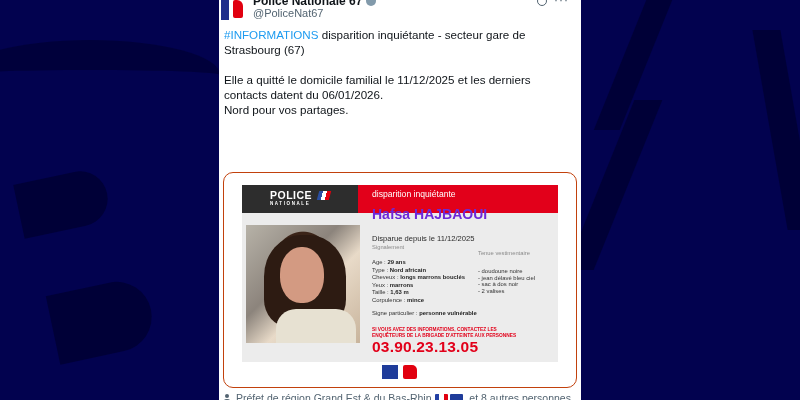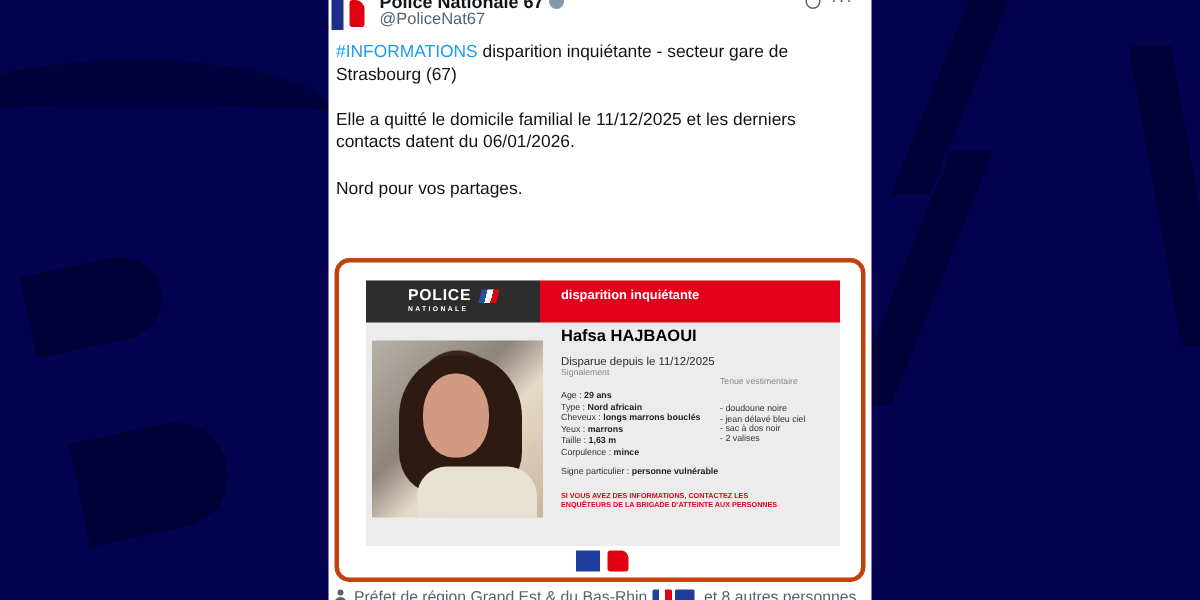--- a/index.html
+++ b/index.html
@@ -28,47 +28,47 @@
   .avatar .blue { position: absolute; left: 0; top: 0; width: 8px; height: 24px; background: #1f2d8a; }
   .avatar .red { position: absolute; left: 12px; top: 4px; width: 10px; height: 18px; background: #e1000f; border-radius: 2px 6px 2px 2px; }
   .author-name { position: absolute; left: 34px; top: 0; font-size: 12px; font-weight: bold; color: #0f1419; }
   .verified { display: inline-block; width: 10px; height: 10px; border-radius: 50%; background: #829aab; margin-left: 4px; vertical-align: -1px; }
   .author-handle { position: absolute; left: 34px; top: 13px; font-size: 11px; color: #536471; }
   .grok-icon { position: absolute; right: 34px; top: 2px; width: 10px; height: 10px; border: 1.5px solid #536471; border-radius: 50%; }
   .more-icon { position: absolute; right: 12px; top: -1px; font-size: 12px; color: #536471; letter-spacing: 1px; }
 
   .tw-body { position: absolute; left: 5px; top: 33px; width: 350px; font-size: 11.6px; line-height: 15px; color: #0f1419; }
   .tw-body p { margin-bottom: 15px; }
-  .tw-body p.tight { margin-bottom: 16px; }
+  .tw-body p.tight { margin-bottom: 0; }
   .hashtag { color: #1d9bf0; }
 
   .media-card {
     position: absolute; left: 4px; top: 178px; width: 354px; height: 216px;
-    border: 3px solid #c2410c; border-radius: 10px; background: #ffffff; overflow: hidden;
+    border: 1px solid #c2410c; border-radius: 10px; background: #ffffff; overflow: hidden;
   }
   .poster { position: absolute; left: 18px; top: 12px; width: 316px; height: 177px; background: #ececec; }
   .poster-head { position: absolute; left: 0; top: 0; width: 100%; height: 28px; }
   .ph-dark { position: absolute; left: 0; top: 0; width: 116px; height: 28px; background: #2d2d2d; }
   .police-logo { position: absolute; left: 28px; top: 5px; color: #fff; font-weight: bold; font-size: 10.5px; letter-spacing: 0.5px; line-height: 10px; }
   .police-logo small { display: block; font-size: 4.5px; letter-spacing: 1.6px; font-weight: bold; line-height: 7px; }
   .police-flag { position: absolute; left: 76px; top: 6px; width: 12px; height: 9px; transform: skewX(-15deg);
     background: linear-gradient(90deg, #2a4ea0 0 33%, #ffffff 33% 66%, #e1000f 66%); }
-  .ph-red { position: absolute; left: 116px; top: 0; right: 0; height: 28px; background: #e2001a; color: #fff; padding: 4px 0 0 14px; font-size: 8.6px; font-weight: bold; line-height: 10px; }
+  .ph-red { position: absolute; left: 116px; top: 0; right: 0; height: 28px; background: #e2001a; color: #fff; padding: 4px 0 0 14px; font-size: 8.6px; font-weight: normal; line-height: 10px; }
 
   .photo {
     position: absolute; left: 4px; top: 40px; width: 114px; height: 118px;
     background: radial-gradient(ellipse at 55% 45%, #d9a28a 0 22%, transparent 23%),
                 radial-gradient(ellipse at 50% 40%, #3b2418 0 40%, transparent 41%),
                 linear-gradient(135deg, #b7b2a8 0%, #8c847c 40%, #e8dac8 60%, #c8b49c 100%);
   }
   .photo-shirt { position: absolute; left: 30px; bottom: 0; width: 80px; height: 34px; background: #e7e1d2; border-radius: 20px 20px 0 0; }
   .photo-hair { position: absolute; left: 18px; top: 10px; width: 82px; height: 92px; background: #2d1b12; border-radius: 45% 45% 30% 30%; }
   .photo-face { position: absolute; left: 34px; top: 22px; width: 44px; height: 56px; background: #d39a82; border-radius: 48% 48% 46% 46%; }
 
-  .p-name { position: absolute; left: 130px; top: 31px; font-size: 11px; font-weight: bold; color: #000000; }
+  .p-name { position: absolute; left: 130px; top: 21px; font-size: 14px; font-weight: bold; color: #6d28d9; }
   .p-missing { position: absolute; left: 130px; top: 49px; font-size: 7.6px; color: #2a2a2a; text-align: center; }
   .p-signal-label { position: absolute; left: 130px; top: 59px; font-size: 5.8px; color: #8a8a8a; }
   .p-clothes-label { position: absolute; left: 236px; top: 65px; font-size: 5.8px; color: #8a8a8a; }
   .p-signal { position: absolute; left: 130px; top: 74px; font-size: 5.9px; line-height: 7.6px; color: #333; }
   .p-signal b, .p-special b { color: #1e1e1e; }
   .p-clothes { position: absolute; left: 236px; top: 83px; font-size: 5.9px; line-height: 6.6px; color: #333; }
   .p-special { position: absolute; left: 130px; top: 125px; font-size: 5.9px; color: #333; }
   .p-cta { position: absolute; left: 130px; top: 142px; font-size: 4.8px; line-height: 5.6px; color: #e2001a; font-weight: bold; }
   .p-phone { position: absolute; left: 130px; top: 153px; font-size: 15.5px; font-weight: bold; color: #e2001a; letter-spacing: 0.2px; }
 
@@ -159,20 +159,21 @@
       </div>
 
       <div class="p-special">
         <span>Signe particulier : </span><b>personne vulnérable</b>
       </div>
 
       <div class="p-cta">
         <div>SI VOUS AVEZ DES INFORMATIONS, CONTACTEZ LES</div>
         <div>ENQUÊTEURS DE LA BRIGADE D'ATTEINTE AUX PERSONNES</div>
       </div>
+      <div class="p-phone">03.90.23.13.05</div>
     </div>
 
     <div class="rf-logo">
       <div class="rf-blue"></div>
       <div class="rf-red"></div>
     </div>
   </div>
 
   <div class="tw-footer">
     <span class="person-icon"></span><span>Préfet de région Grand Est &amp; du Bas-Rhin</span>

